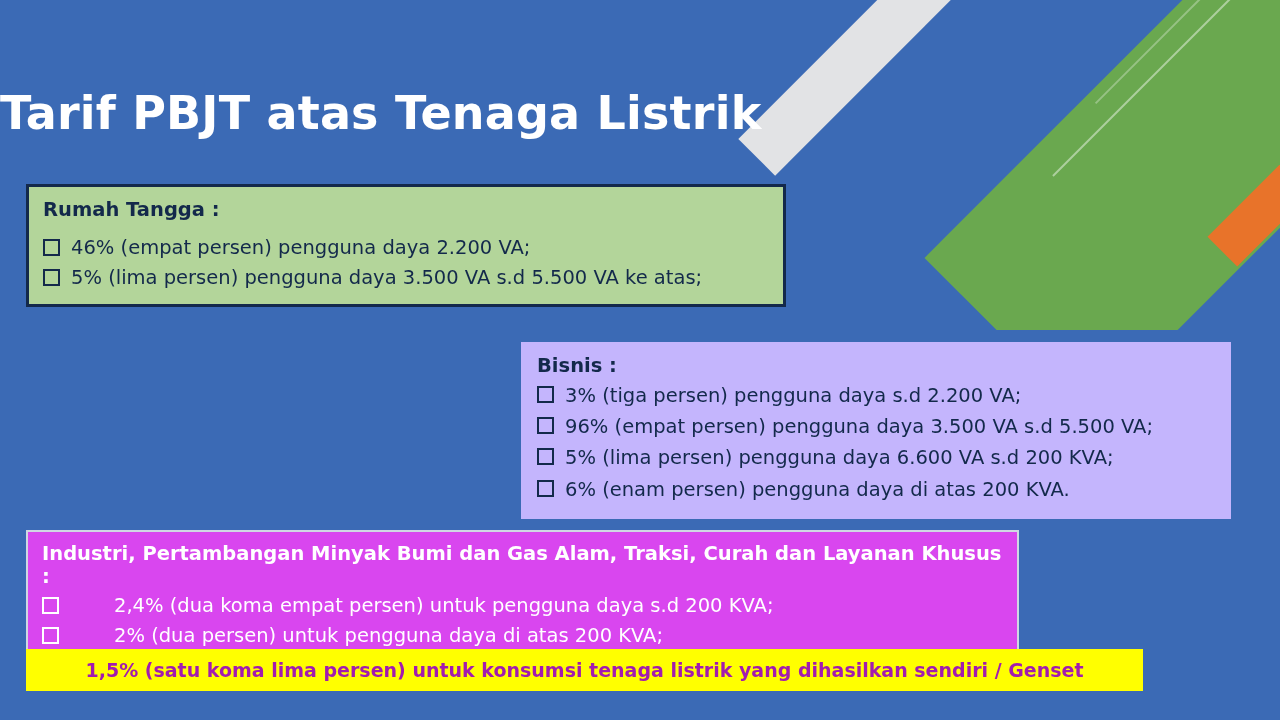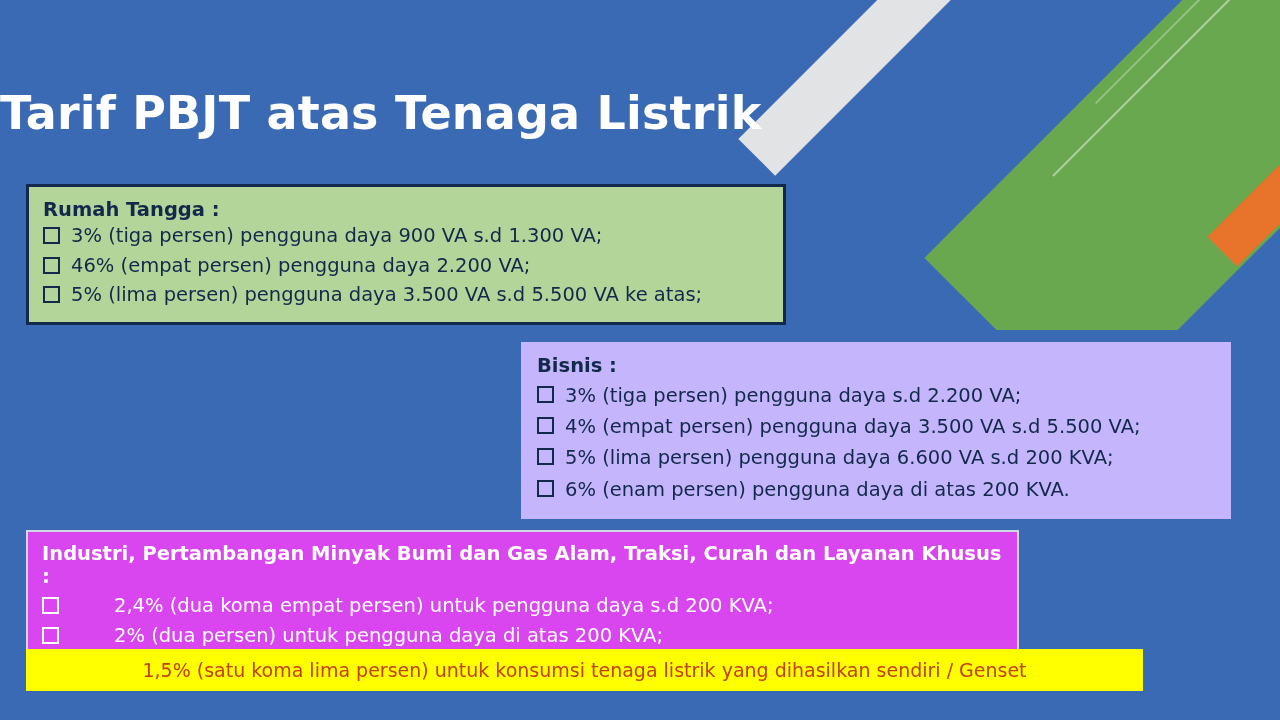--- a/index.html
+++ b/index.html
@@ -70,21 +70,21 @@
   .bullets li .txt{flex:1 1 auto;}
 
   
   #card-rumah{
     left:26px;top:184px;width:760px;
     background:#b3d59a;
     border:3px solid #13294b;
     padding:11px 14px 12px 14px;
     color:#13294b;
   }
-  #card-rumah .head{font-size:19.5px;margin-bottom:0;}
+  #card-rumah .head{font-size:19.5px;margin-bottom:12px;}
   #card-rumah .bullets li{font-size:19.5px;line-height:1.52;}
 
   
   #card-bisnis{
     left:521px;top:342px;width:710px;
     background:#c4b5fd;
     padding:12px 16px 14px 16px;
     color:#13294b;
   }
   #card-bisnis .head{font-size:19.5px;margin-bottom:3px;}
@@ -98,23 +98,23 @@
     padding:10px 14px 12px 14px;
     color:#ffffff;
   }
   #card-industri .head{font-size:19.5px;margin-bottom:3px;}
   #card-industri .bullets li{font-size:19.5px;line-height:1.56;gap:44px;}
 
   
   #card-genset{
     left:26px;top:649px;width:1117px;height:42px;
     background:#ffff00;
-    color:#c2410c;
+    color:#a21caf;
     display:flex;align-items:center;justify-content:center;
-    font-size:19px;font-weight:normal;
+    font-size:19px;font-weight:bold;
     text-align:center;
   }
 </style>
 </head>
 <body>
 
 <div class="deco">
   <div class="green"></div>
   <div class="white"></div>
   <div class="orange"></div>
@@ -122,43 +122,39 @@
   <div class="hair2"></div>
 </div>
 
 <div class="title">Tarif PBJT atas Tenaga Listrik</div>
 
 <div class="card" id="card-rumah">
   <div class="head">Rumah Tangga :</div>
   <ul class="bullets">
     <li>
       <span class="bx"></span>
-      <span class="txt">3% (tiga persen) pengguna daya 900 VA s.d 1.300 VA;</span>
-    </li>
-    <li>
-      <span class="bx"></span>
       <span class="txt">46% (empat persen) pengguna daya 2.200 VA;</span>
     </li>
     <li>
       <span class="bx"></span>
       <span class="txt">5% (lima persen) pengguna daya 3.500 VA s.d 5.500 VA ke atas;</span>
     </li>
   </ul>
 </div>
 
 <div class="card" id="card-bisnis">
   <div class="head">Bisnis :</div>
   <ul class="bullets">
     <li>
       <span class="bx"></span>
       <span class="txt">3% (tiga persen) pengguna daya s.d 2.200 VA;</span>
     </li>
     <li>
       <span class="bx"></span>
-      <span class="txt">4% (empat persen) pengguna daya 3.500 VA s.d 5.500 VA;</span>
+      <span class="txt">96% (empat persen) pengguna daya 3.500 VA s.d 5.500 VA;</span>
     </li>
     <li>
       <span class="bx"></span>
       <span class="txt">5% (lima persen) pengguna daya 6.600 VA s.d 200 KVA;</span>
     </li>
     <li>
       <span class="bx"></span>
       <span class="txt">6% (enam persen) pengguna daya di atas 200 KVA.</span>
     </li>
   </ul>

